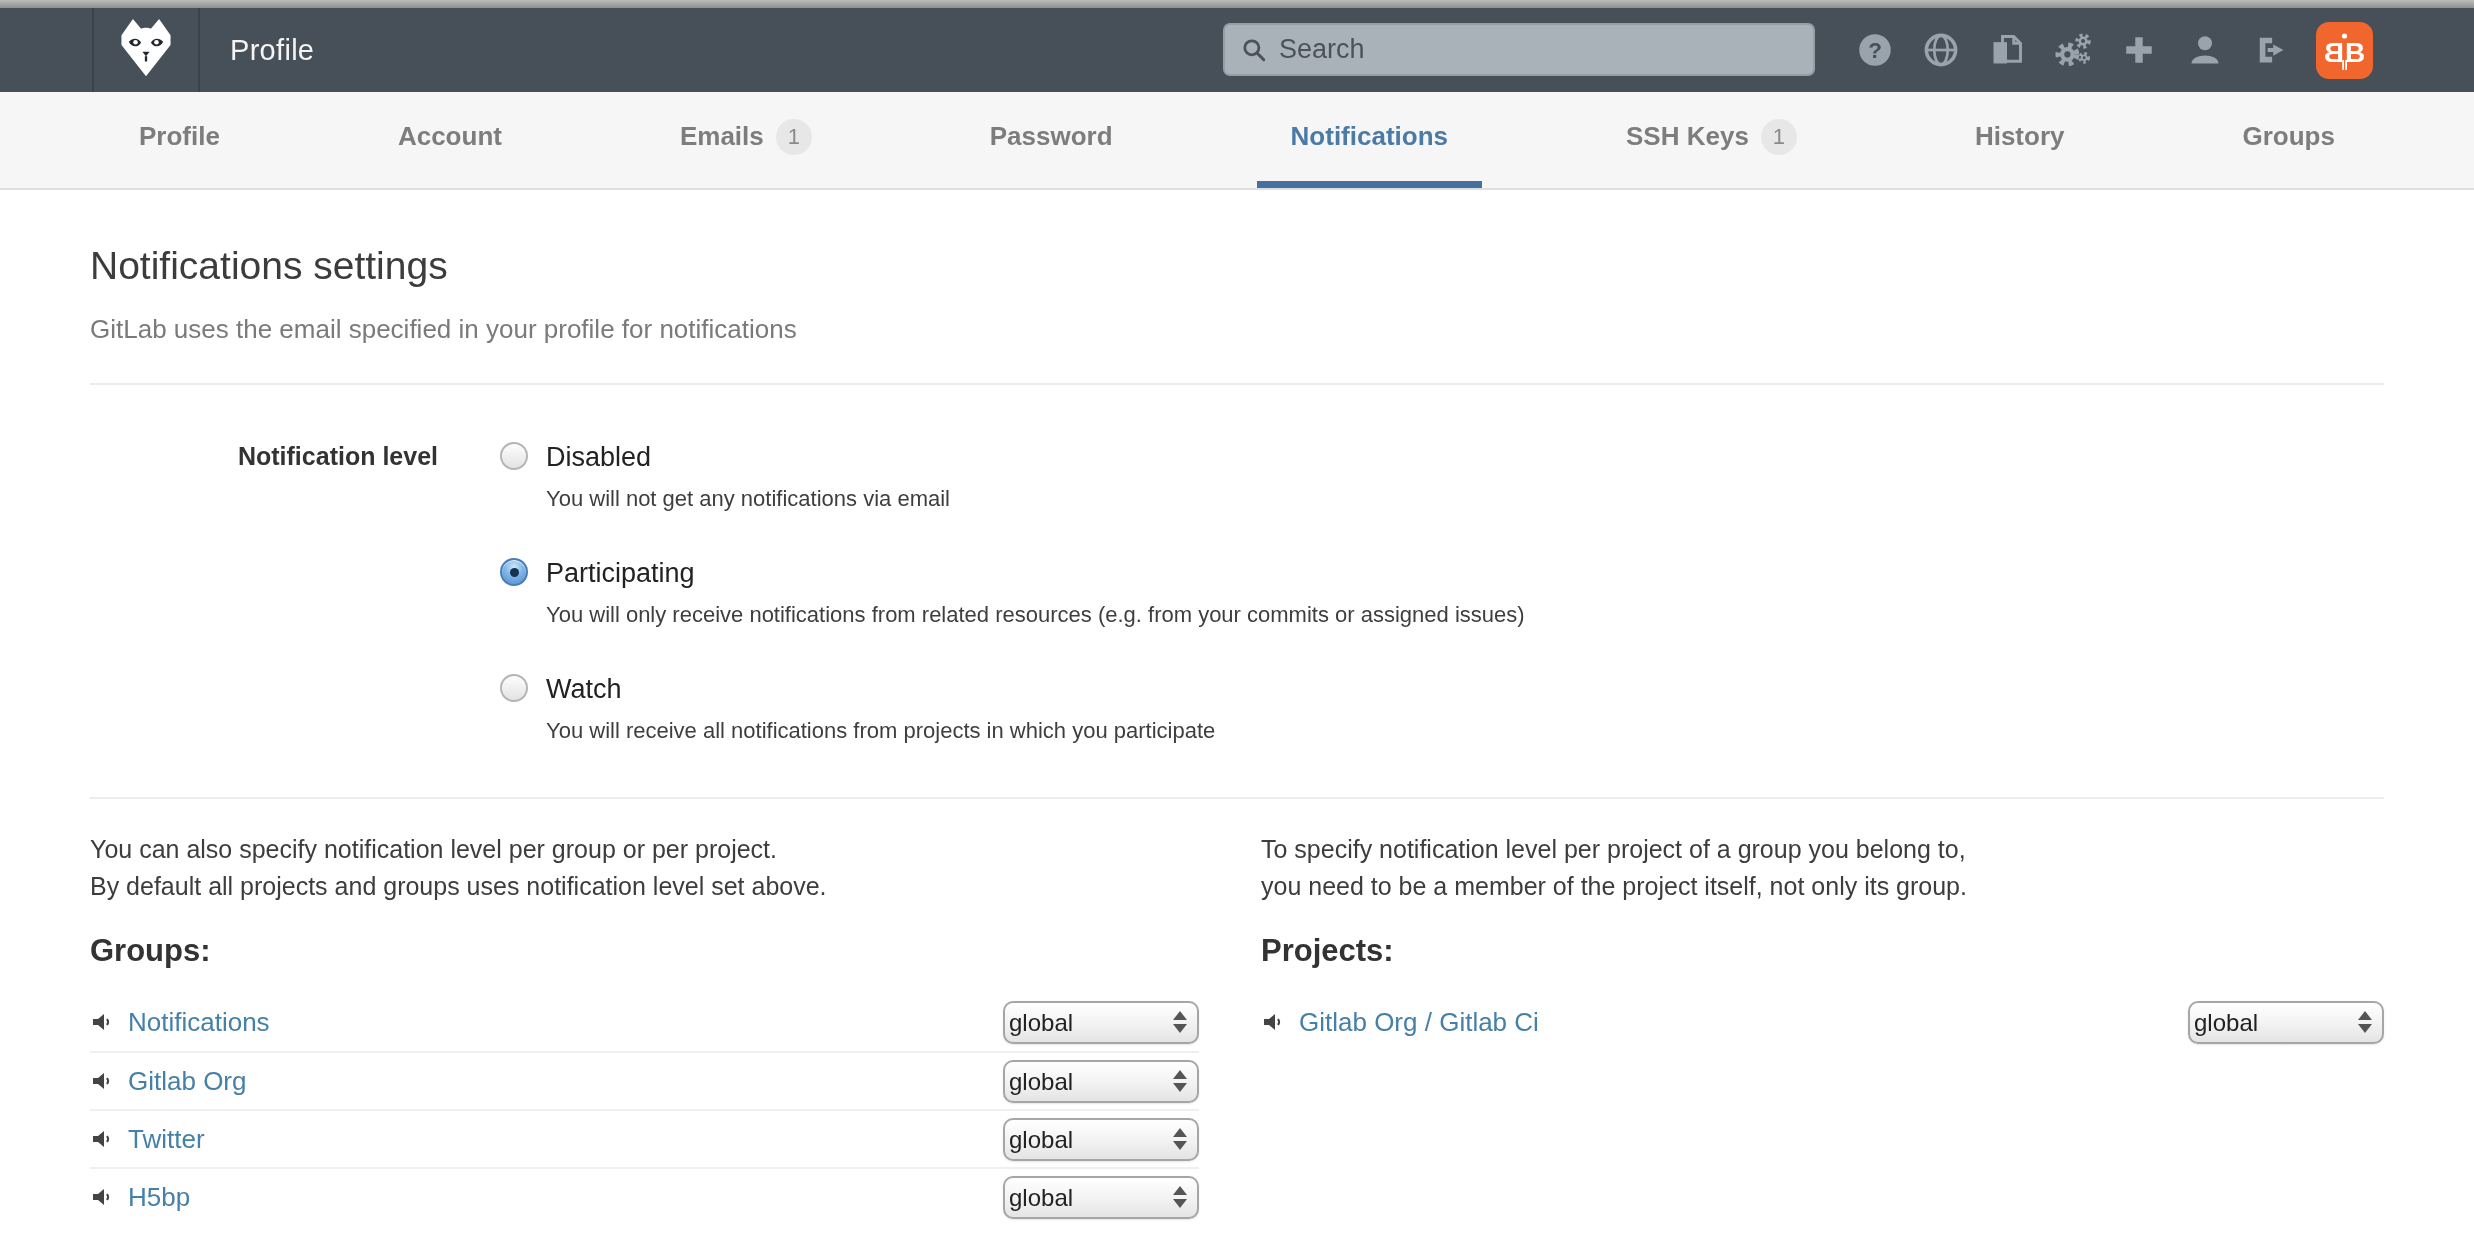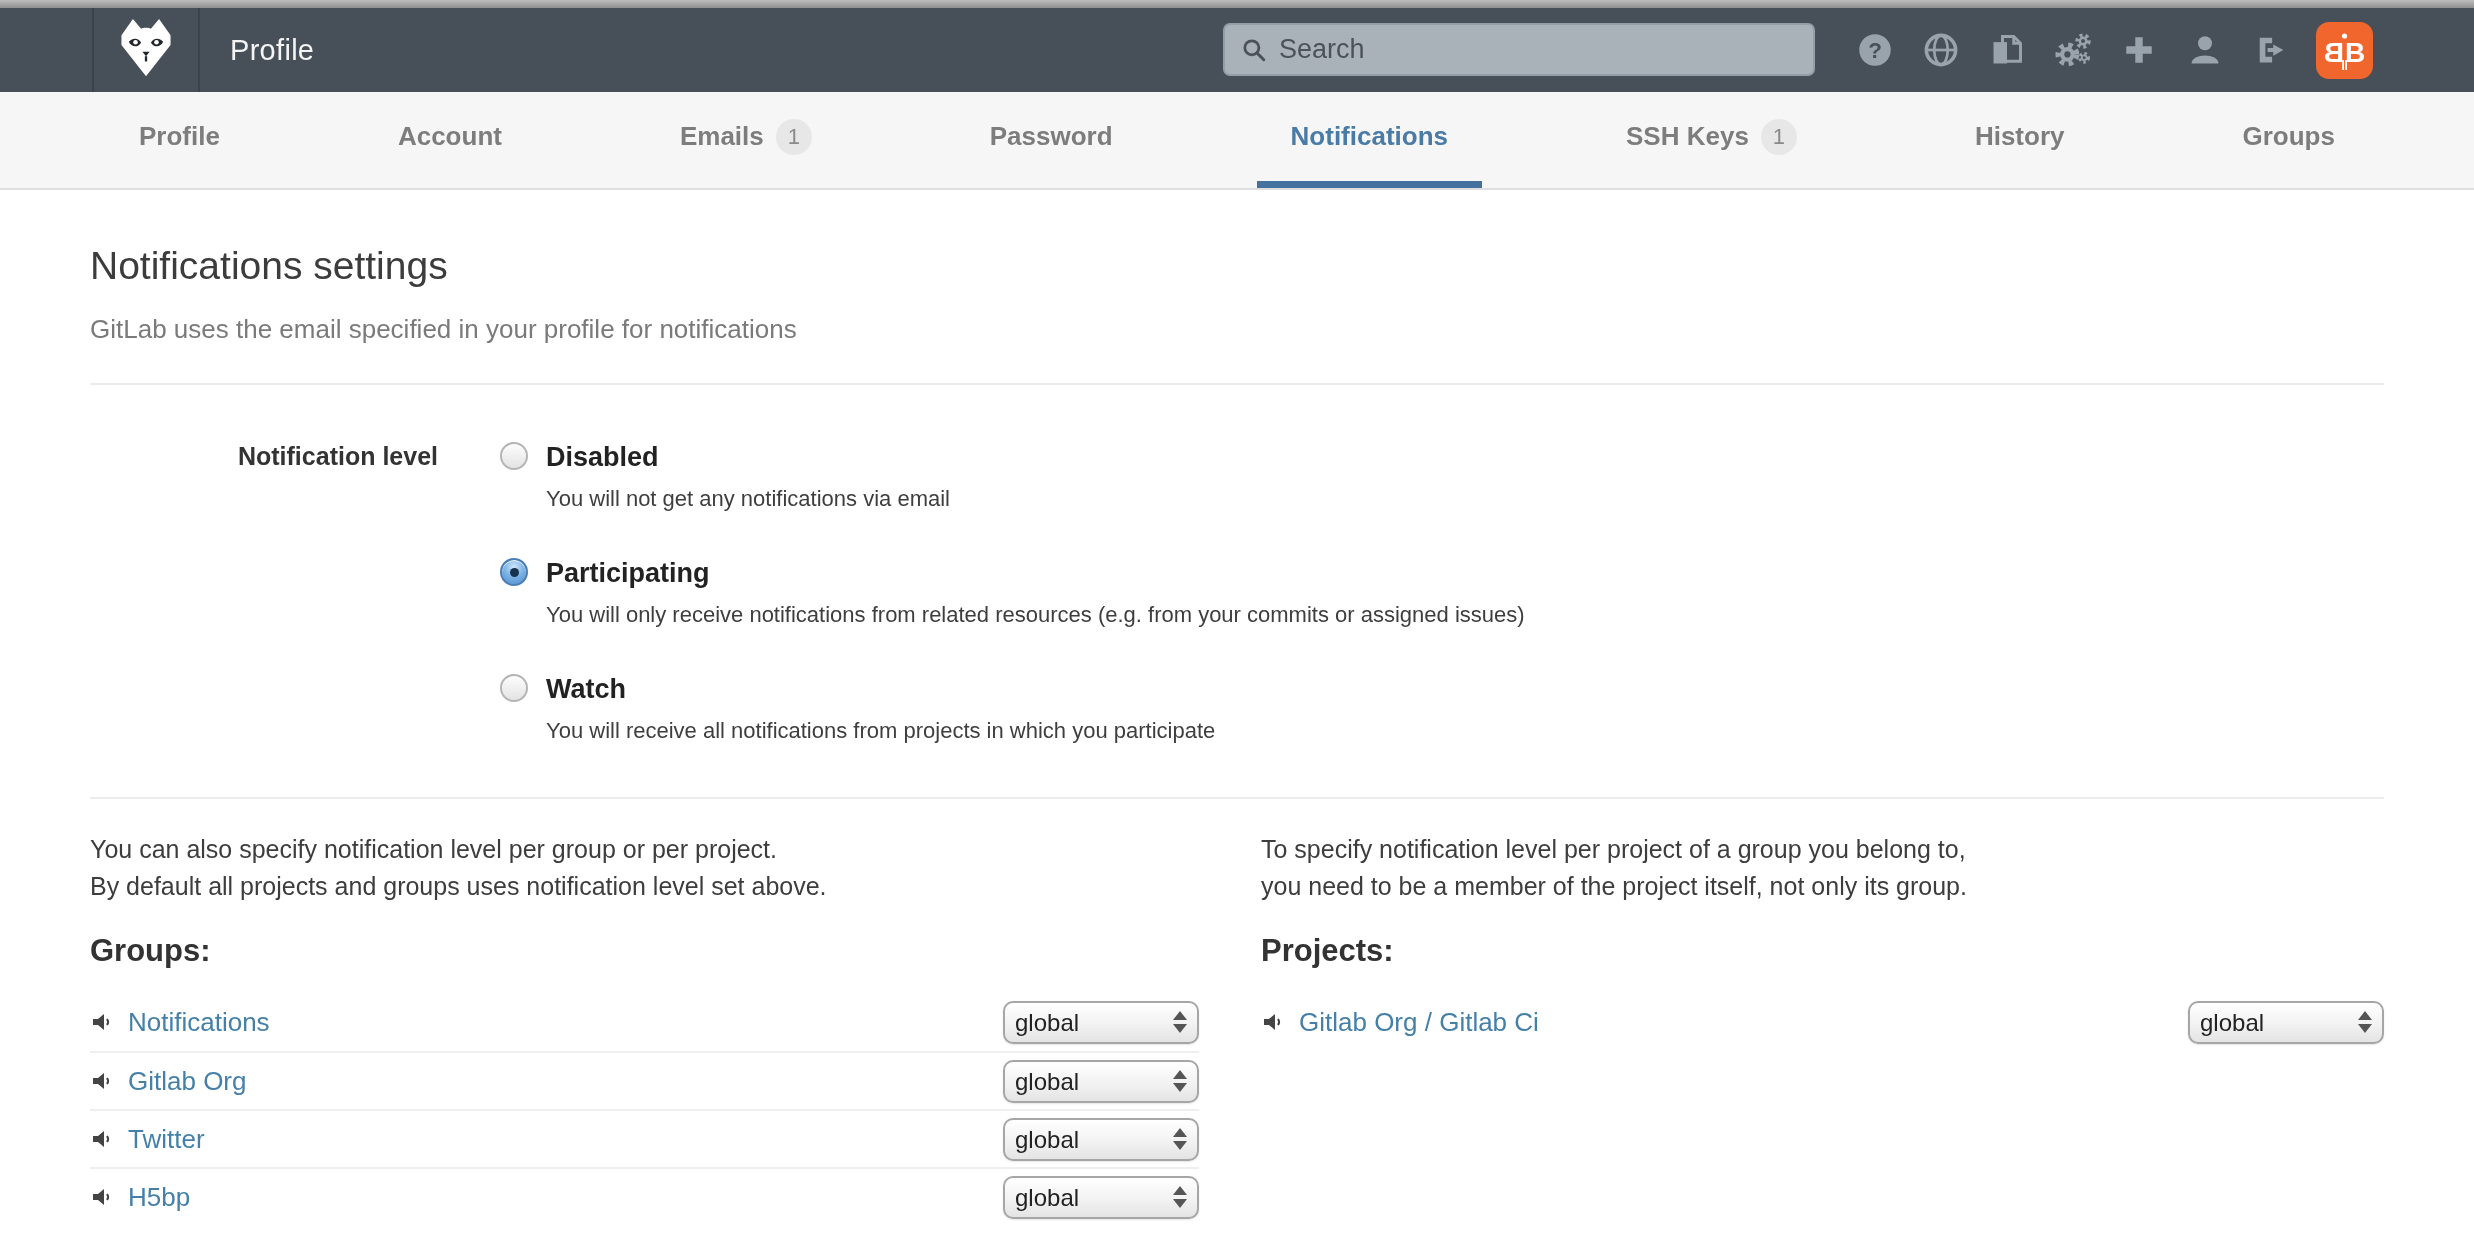--- a/index.html
+++ b/index.html
@@ -36,39 +36,39 @@
   .rule-1 { margin-top:38px; }
 
   
   .level-form { display:flex; margin-top:52px; }
   .level-label { width:348px; text-align:right; font-size:25px; font-weight:bold; color:#333; padding-top:5px; }
   .level-options { margin-left:62px; }
   .radio-group { display:flex; gap:18px; margin-bottom:36px; }
   .radio-circle { flex:0 0 28px; width:28px; height:28px; margin-top:5px; border-radius:50%; border:2px solid #b5b5b5; background:linear-gradient(180deg,#fdfdfd,#e3e3e3); position:relative; cursor:pointer; box-shadow:inset 0 1px 1px rgba(255,255,255,.9); }
   .radio-circle.checked { border-color:#4a7fb5; background:radial-gradient(circle at 50% 28%, #cfe6fa 0%, #7fb4e6 45%, #4e8fd0 100%); }
   .radio-circle.checked::after { content:""; position:absolute; left:50%; top:50%; width:9px; height:9px; margin:-4.5px 0 0 -4.5px; border-radius:50%; background:#17324e; }
-  .radio-title { font-size:27px; font-weight:bold; color:#222; line-height:40px; }
+  .radio-title { font-size:27px; font-weight:normal; color:#222; line-height:40px; }
   .radio-desc { font-size:22px; color:#3e3e3e; line-height:36px; margin-top:4px; }
   .rule-2 { margin-top:48px; margin-bottom:32px; }
 
   
   .columns { display:flex; }
   .col { width:50%; }
   .col-left { padding-right:38px; }
   .col-right { padding-left:24px; }
   .intro { font-size:25px; color:#3d3d3d; }
   .intro span { display:block; line-height:37px; }
   .list-heading { font-size:31px; font-weight:bold; color:#333; margin-top:28px; margin-bottom:24px; }
   .notif-rows { list-style:none; }
   .notif-row { display:flex; align-items:center; height:58px; }
   .notif-row + .notif-row { border-top:2px solid #efefef; }
   .speaker { display:flex; align-items:center; margin-right:12px; }
   .item-link { font-size:26px; color:#4580a8; text-decoration:none; cursor:pointer; }
   .select-wrap { margin-left:auto; position:relative; width:196px; height:43px; }
-  .level-select { appearance:none; -webkit-appearance:none; width:100%; height:100%; border:2px solid #a6a6a6; border-radius:10px; background:linear-gradient(180deg,#ffffff 0%,#f2f2f2 55%,#e4e4e4 100%); font-size:24px; color:#222; padding:0 40px 0 10px; font-family:"Liberation Sans", sans-serif; cursor:pointer; box-shadow:0 1px 2px rgba(0,0,0,.10); }
+  .level-select { appearance:none; -webkit-appearance:none; width:100%; height:100%; border:2px solid #a6a6a6; border-radius:10px; background:linear-gradient(180deg,#ffffff 0%,#f2f2f2 55%,#e4e4e4 100%); font-size:24px; color:#222; padding:0 40px 0 4px; font-family:"Liberation Sans", sans-serif; cursor:pointer; box-shadow:0 1px 2px rgba(0,0,0,.10); }
   .select-arrows { position:absolute; right:12px; top:50%; transform:translateY(-50%); display:flex; flex-direction:column; gap:4px; pointer-events:none; }
   .select-arrows .up { width:0; height:0; border-left:7px solid transparent; border-right:7px solid transparent; border-bottom:9px solid #555; }
   .select-arrows .down { width:0; height:0; border-left:7px solid transparent; border-right:7px solid transparent; border-top:9px solid #555; }
 </style>
 </head>
 <body>
 
 <div class="window-strip"></div>
 
 <header class="navbar">

